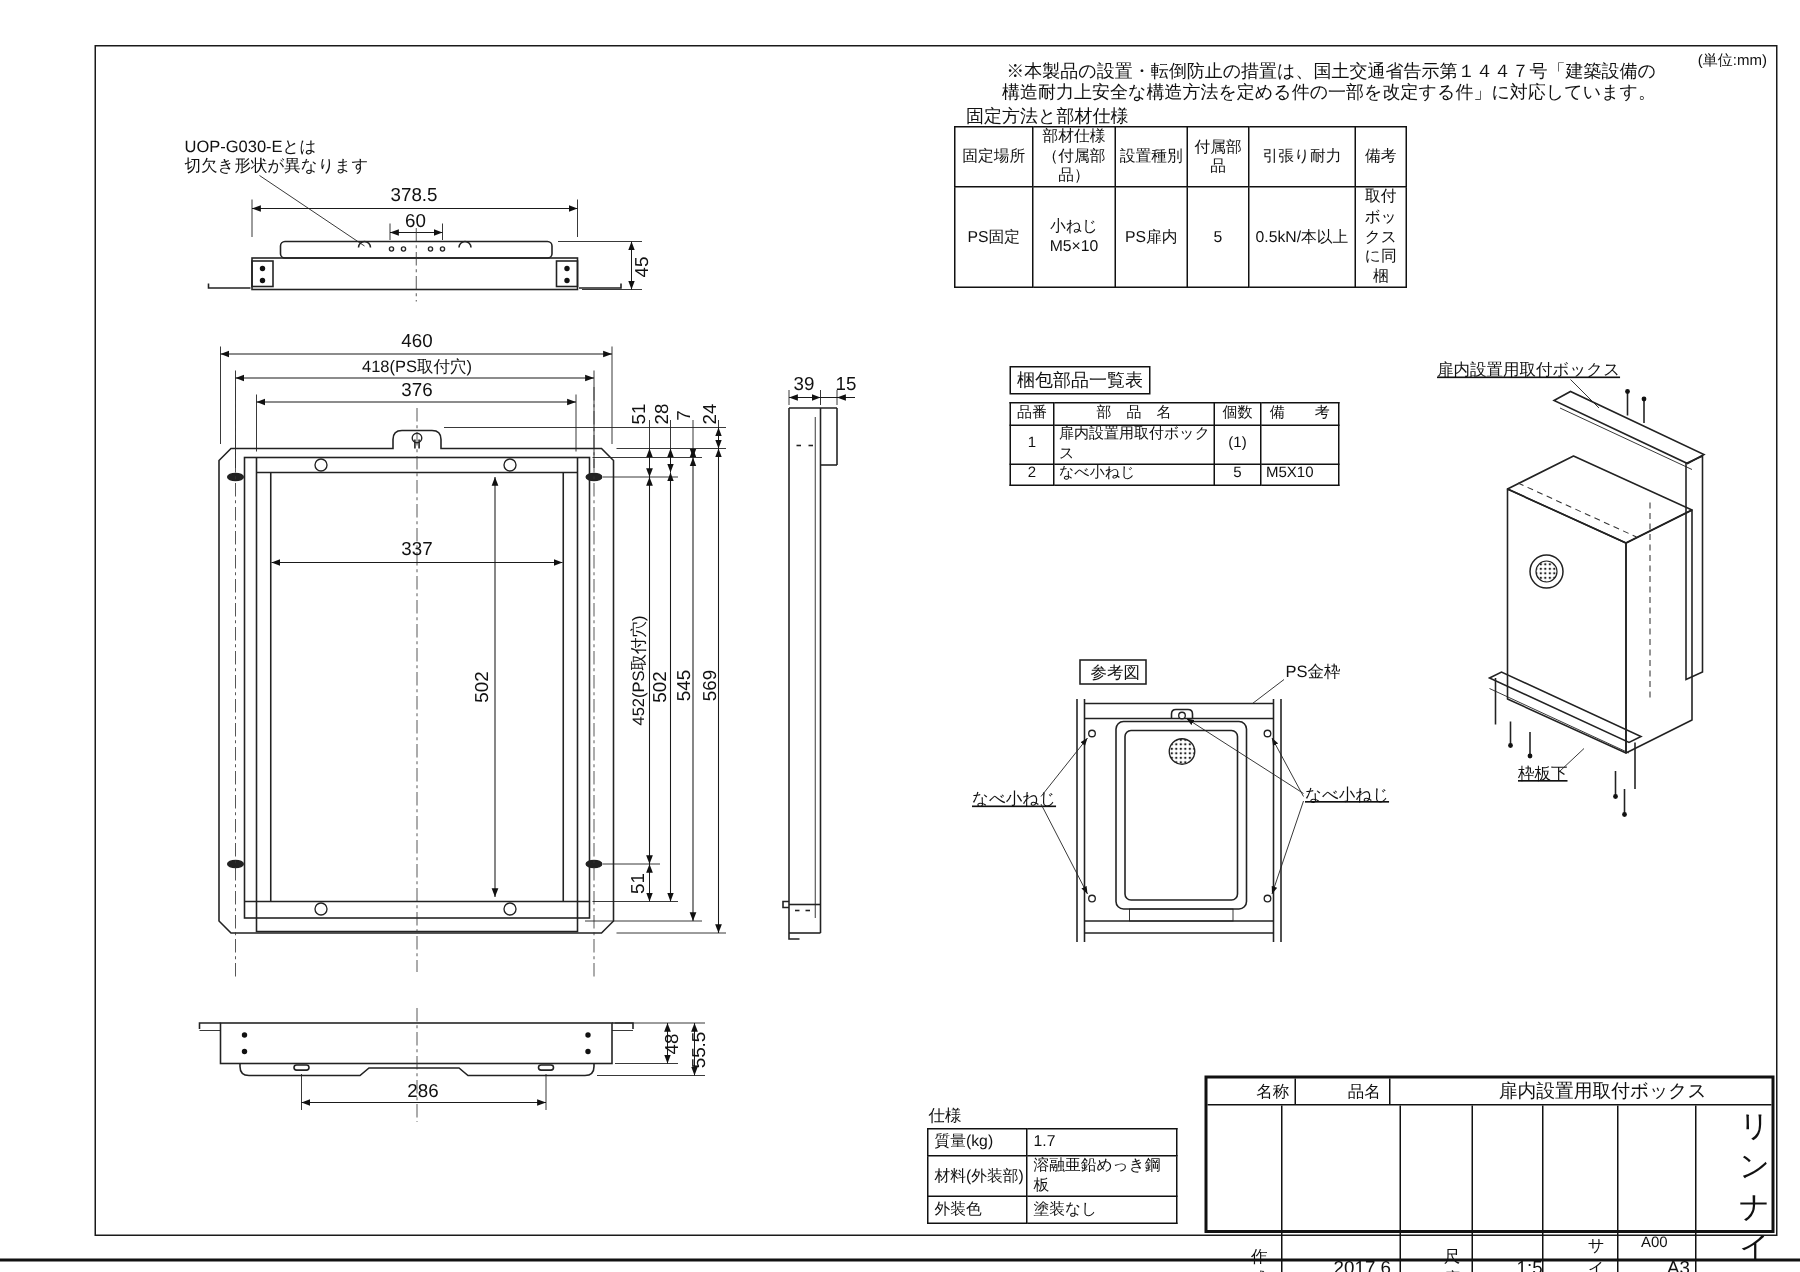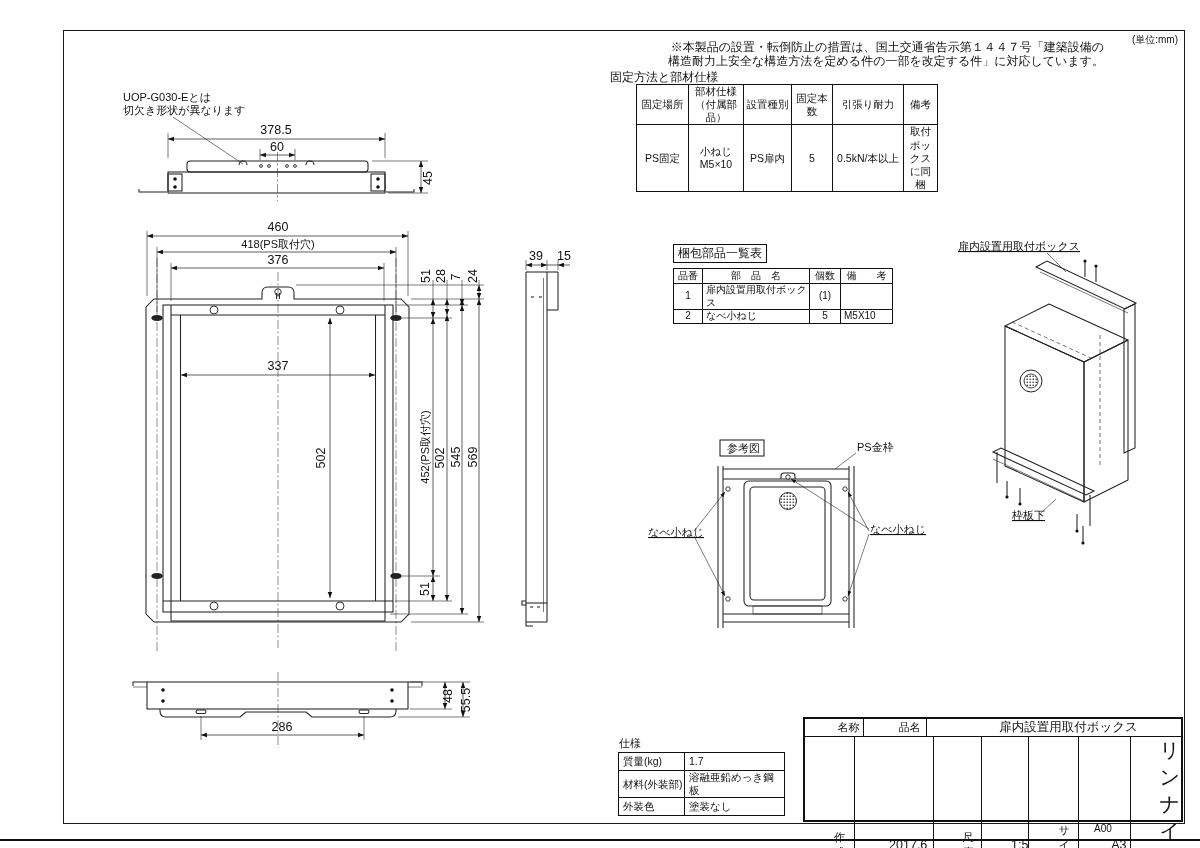--- a/index.html
+++ b/index.html
@@ -53,29 +53,29 @@
 <body>
 
 <div id="sheet">
   <div id="frame"></div>
   <div id="scanline"></div>
   <div id="unitnote">(単位:mm)</div>
   <div id="compliance">※本製品の設置・転倒防止の措置は、国土交通省告示第１４４７号「建築設備の
 　構造耐力上安全な構造方法を定める件の一部を改定する件」に対応しています。</div>
   <div id="doccode">A00</div>
 
-  <div class="tbl-title" style="left:610px;top:69px;">固定方法と部材仕様</div>
+  <div class="tbl-title" style="left:644px;top:69px;">固定方法と部材仕様</div>
   <table class="dt" id="fixtable">
     <tbody>
         <tr class="hd">
       <th style="width:49px">固定場所</th>
       <th style="width:52px">部材仕様
 （付属部品）</th>
       <th style="width:45px">設置種別</th>
-      <th style="width:38px">固定本数</th>
+      <th style="width:38px">付属部品</th>
       <th style="width:68px">引張り耐力</th>
       <th>備考</th>
     </tr>
     <tr class="bd">
       <td>PS固定</td>
       <td>小ねじ
 M5×10</td>
       <td>PS扉内</td>
       <td>5</td>
       <td>0.5kN/本以上</td>

